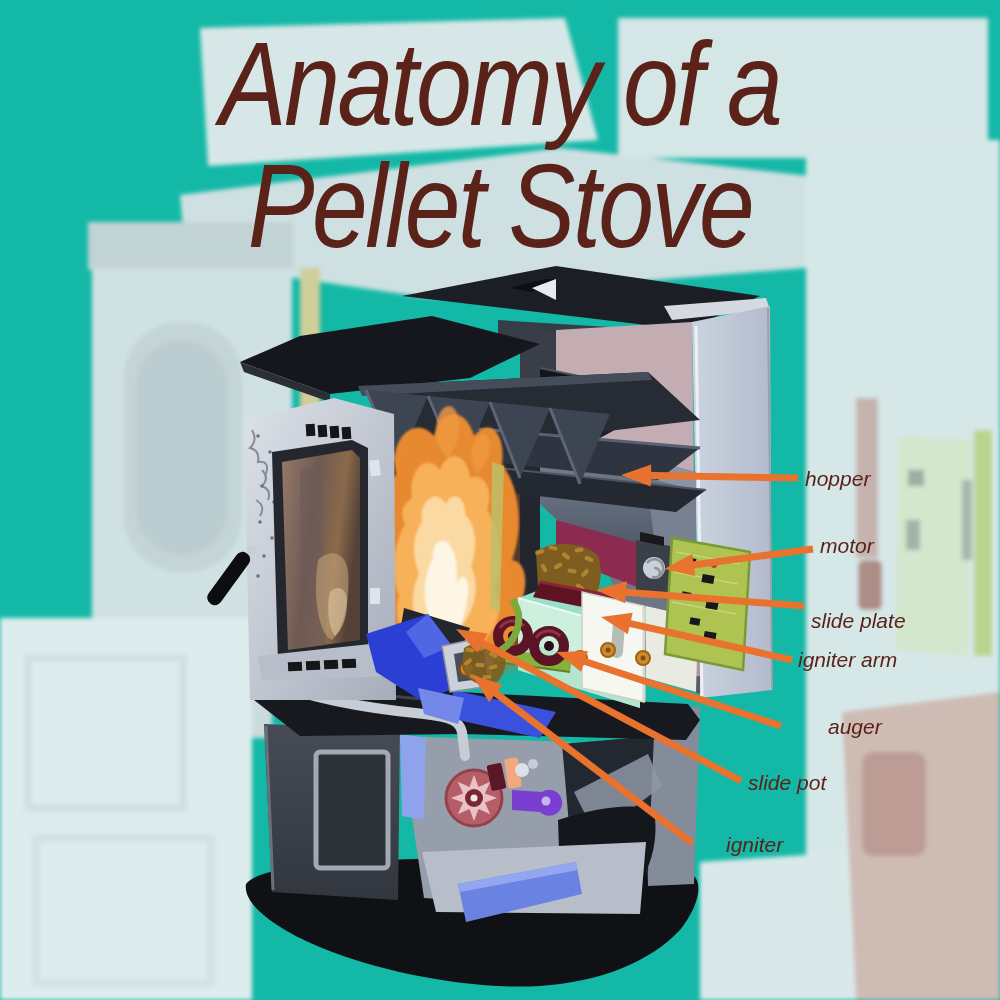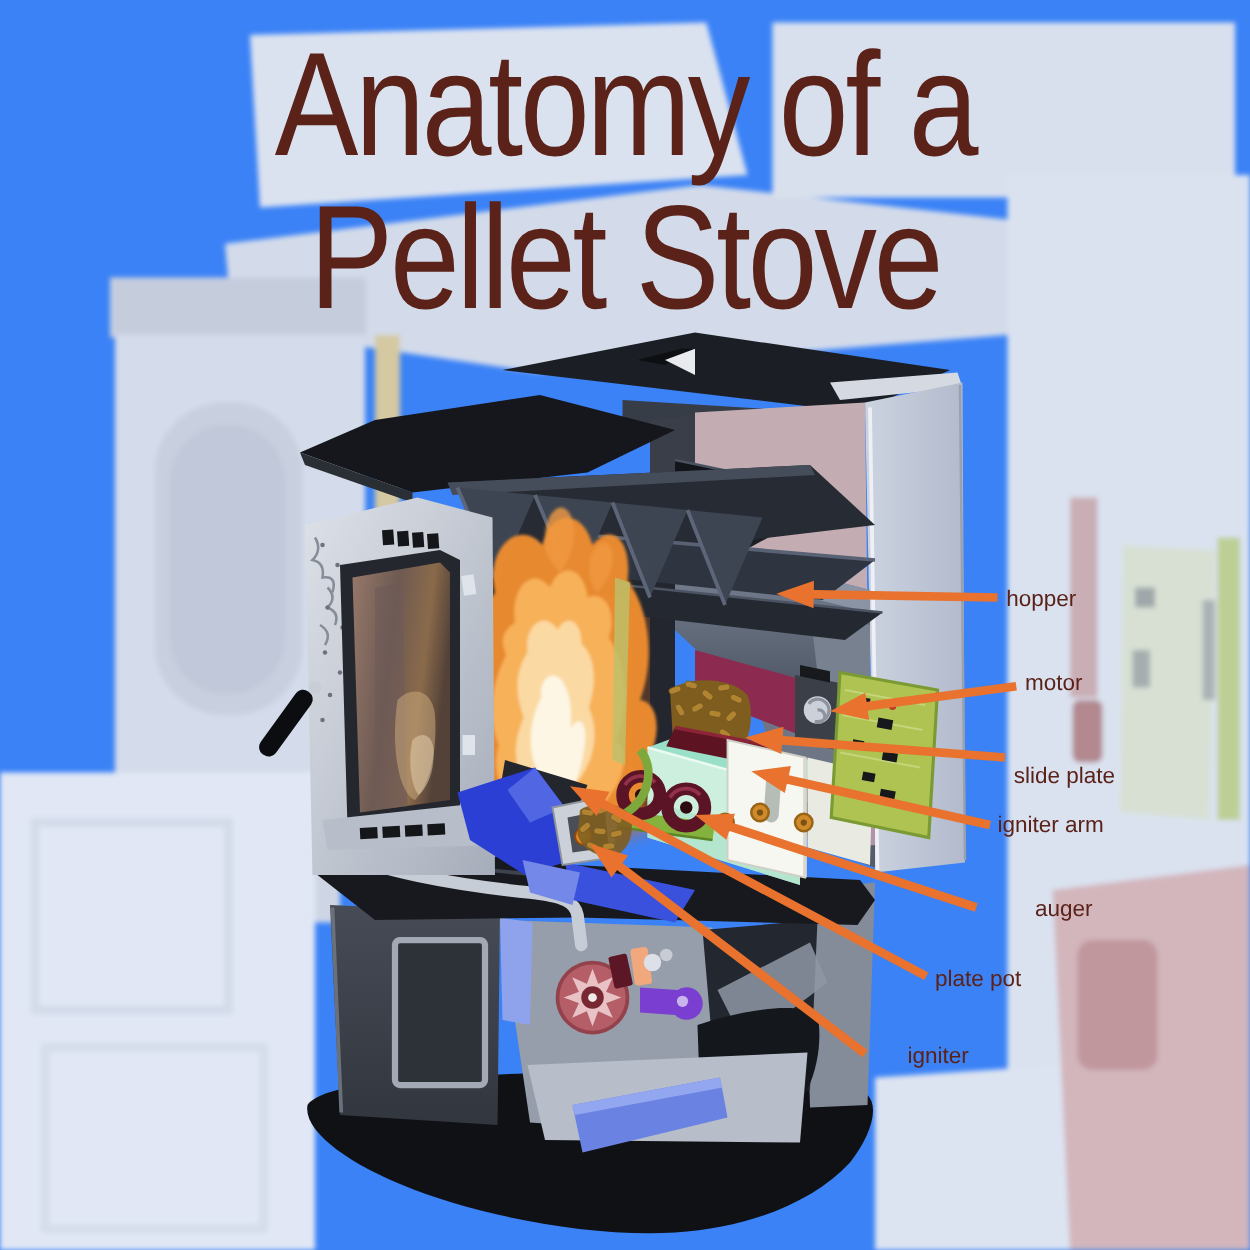--- a/index.html
+++ b/index.html
@@ -1,23 +1,23 @@
 <!DOCTYPE html>
 <html><head>
 <meta charset="utf-8">
 <style>
   html,body{margin:0;padding:0;background:#fff;}
-  #canvas{position:relative;width:1000px;height:1000px;margin:0 auto;background:#3b82f6;overflow:hidden;
-          font-family:"Liberation Sans",sans-serif;}
+  #canvas{position:relative;width:1000px;height:1000px;margin:0 auto;background:#14b8a6;overflow:hidden;
+          font-family:"Liberation Sans",sans-serif;font-style:italic;}
   #scene{position:absolute;inset:0;width:1000px;height:1000px;}
   #page-title{position:absolute;top:24px;left:0;right:0;margin:0;text-align:center;
               font-weight:400;font-size:118px;line-height:1.03;letter-spacing:-3px;
               transform:scaleX(.85);font-family:"Liberation Sans",sans-serif;}
   #page-title span{display:block;}
-  .part-label{position:absolute;font-size:18px;font-weight:400;white-space:nowrap;
+  .part-label{position:absolute;font-size:21px;font-weight:400;white-space:nowrap;
               transform:translateY(-54%);font-family:"Liberation Sans",sans-serif;}
 </style>
 </head>
 <body style="background: rgb(255, 255, 255);">
 
 <div id="canvas">
 <svg id="scene" viewBox="0 0 1000 1000" xmlns="http://www.w3.org/2000/svg">
   <defs>
     <linearGradient id="cabR" x1="0" y1="0" x2="1" y2="0">
       <stop offset="0" stop-color="#ccd3e0"></stop>
@@ -379,16 +379,16 @@
   <span>Anatomy of a</span>
   <span>Pellet Stove</span>
 </h1>
 
 <div id="labels-layer">
       <span class="part-label" style="left: 805px; top: 480px; color: rgb(90, 34, 24);">hopper</span>
       <span class="part-label" style="left: 820px; top: 547px; color: rgb(90, 34, 24); text-align: center;">motor</span>
       <span class="part-label" style="left: 811px; top: 622px; color: rgb(90, 34, 24);">slide plate</span>
       <span class="part-label" style="left: 798px; top: 661px; color: rgb(90, 34, 24);">igniter arm</span>
       <span class="part-label" style="left: 788px; top: 728px; color: rgb(90, 34, 24); margin-left: 40px;">auger</span>
-      <span class="part-label" style="left: 748px; top: 784px; color: rgb(90, 34, 24);">plate pot</span>
+      <span class="part-label" style="left: 748px; top: 784px; color: rgb(90, 34, 24);">slide pot</span>
       <span class="part-label" style="left: 698px; top: 846px; color: rgb(90, 34, 24); margin-left: 28px;">igniter</span>
     </div>
 </div>
 
 </body></html>

